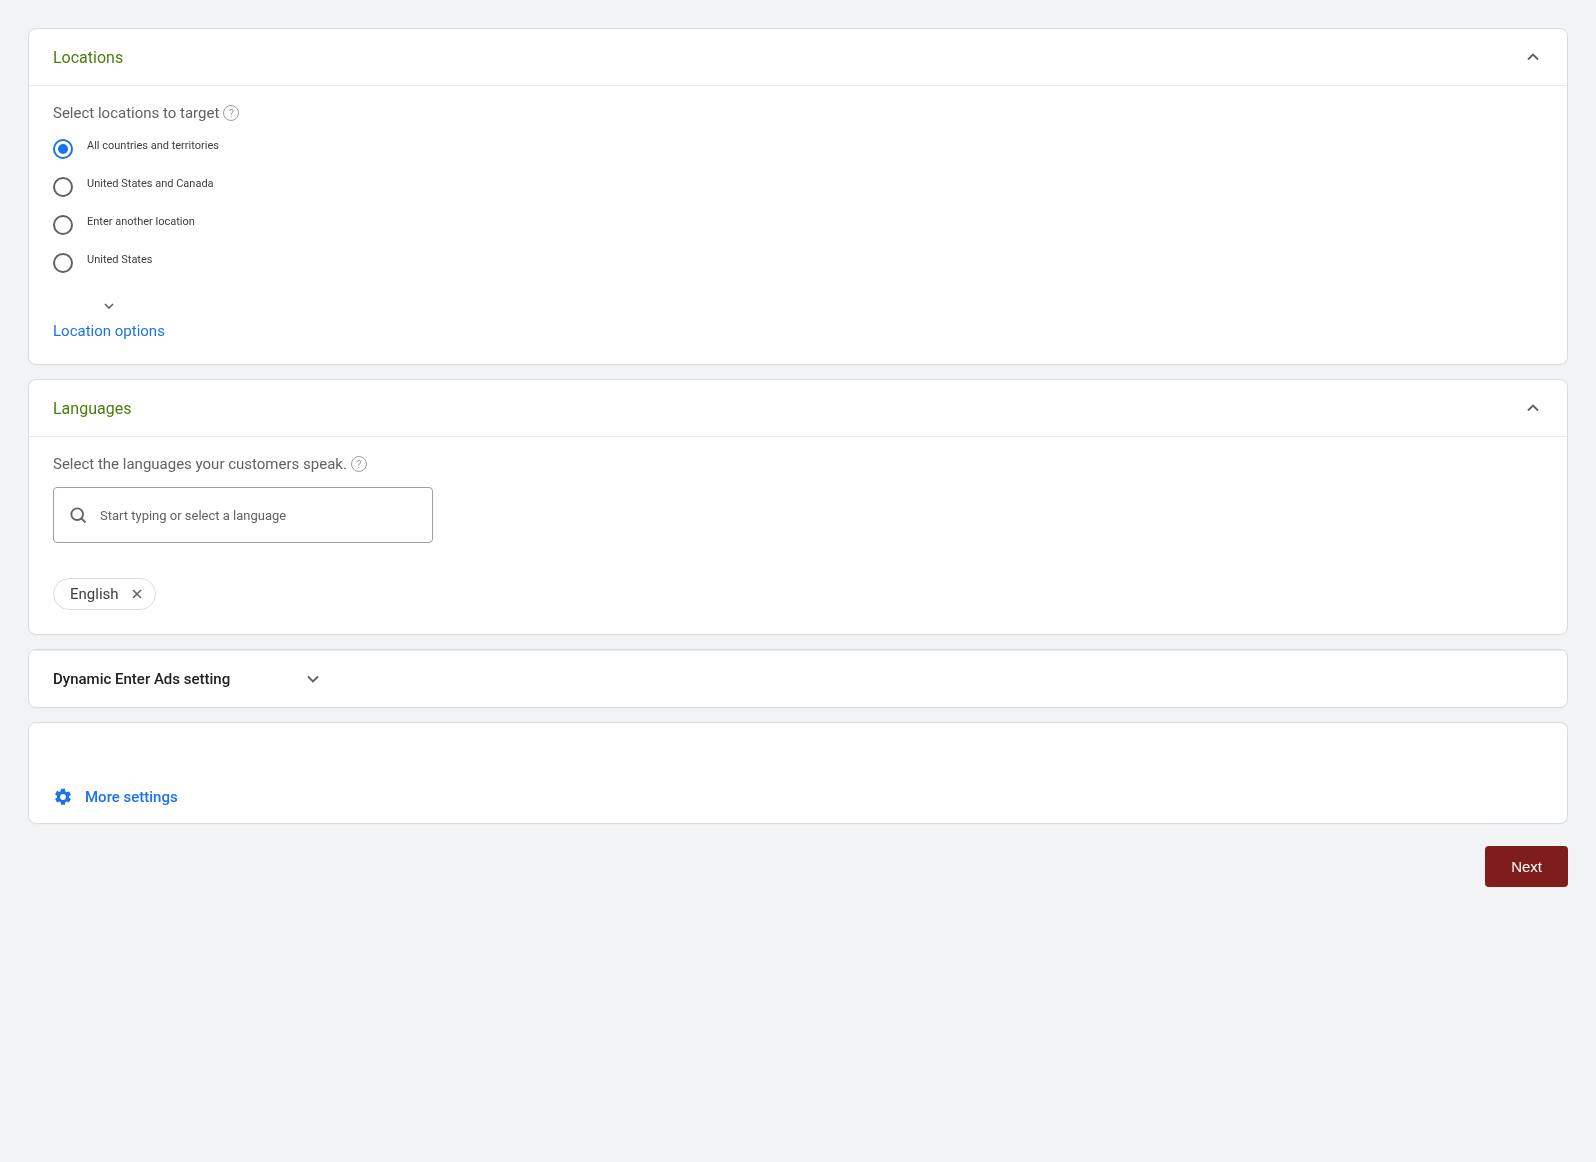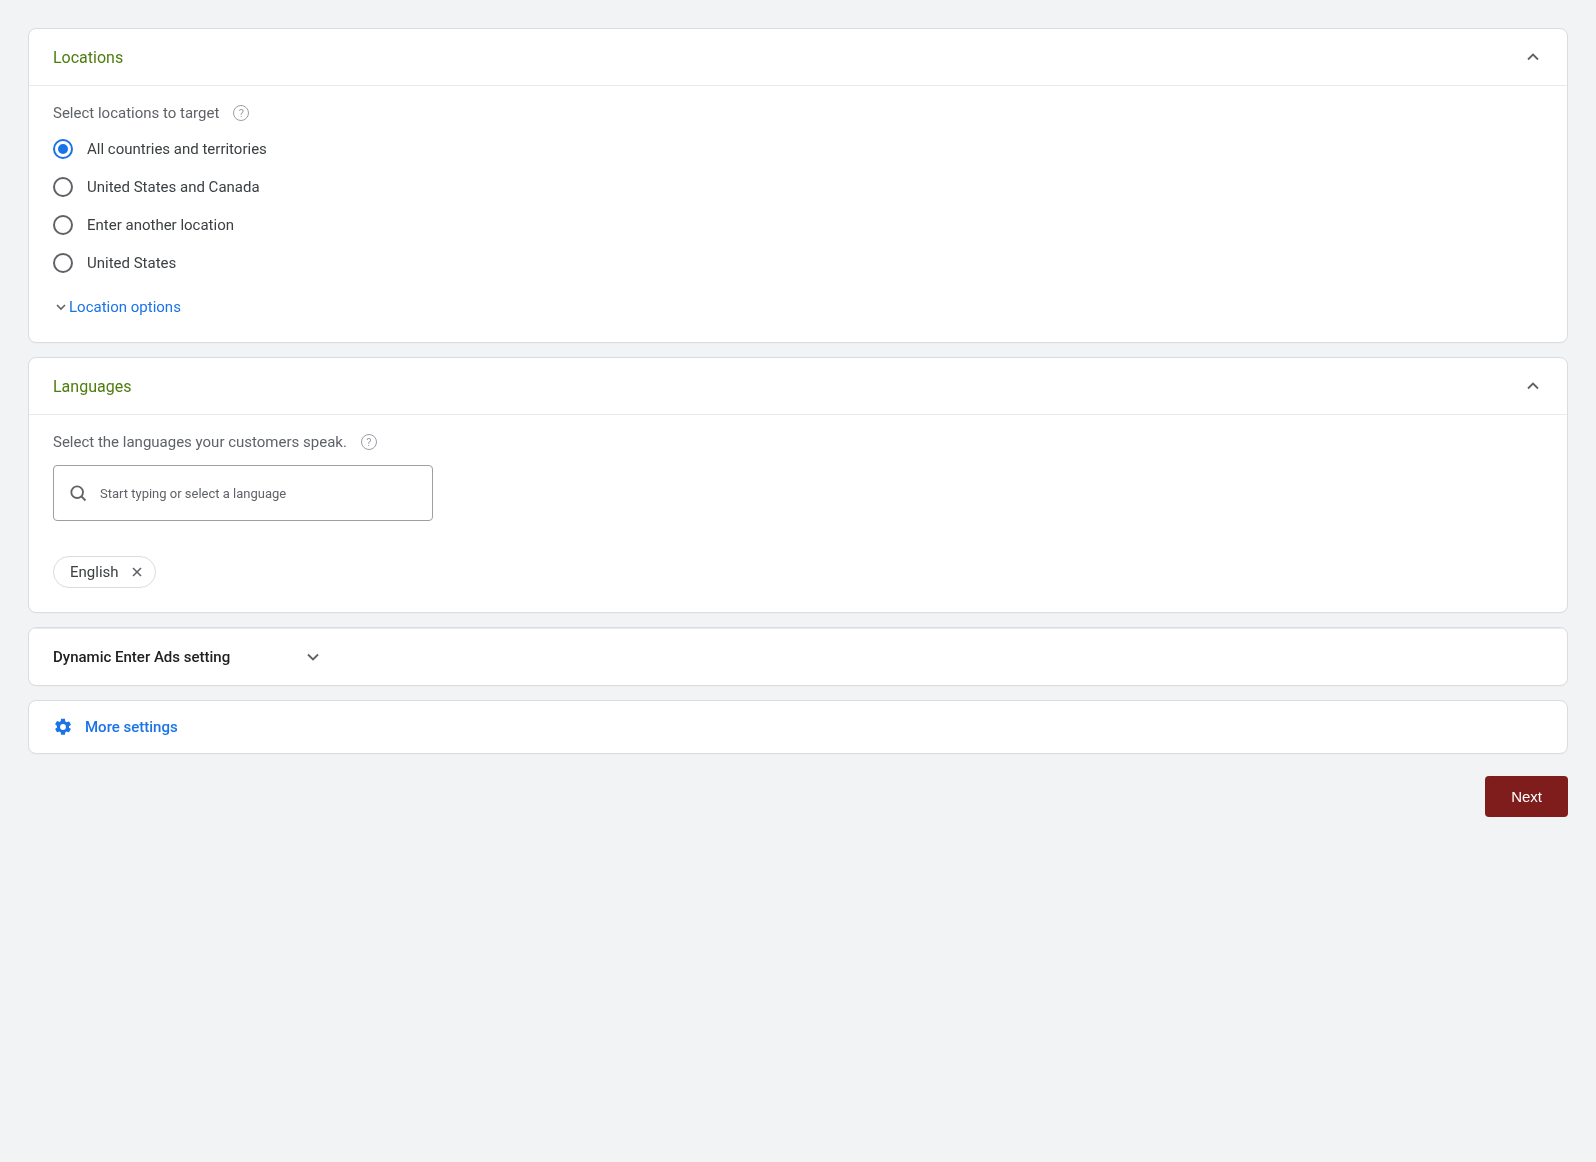--- a/index.html
+++ b/index.html
@@ -40,42 +40,42 @@
   }
   .card-body {
     border-top: 1px solid #e8eaed;
     padding: 18px 24px 24px 24px;
   }
   .body-label {
     font-size: 15px;
     color: #5f6368;
     display: inline-flex;
     align-items: center;
-    gap: 14px;
+    gap: 4px;
     margin-bottom: 14px;
   }
   .help-icon {
     width: 16px;
     height: 16px;
     border: 1.3px solid #9aa0a6;
     border-radius: 50%;
     display: inline-flex;
     align-items: center;
     justify-content: center;
     font-size: 11px;
     color: #9aa0a6;
     line-height: 1;
     cursor: default;
   }
   .radio-group { display: flex; flex-direction: column; gap: 12px; margin-bottom:18px; }
   .radio-row {
     display: flex;
-    align-items: center;
+    align-items: flex-start;
     gap: 14px;
-    font-size: 15px;
+    font-size: 11px;
     color: #3c4043;
     cursor: pointer;
     padding: 3px 0;
   }
   .radio {
     width: 20px; height: 20px;
     border: 2px solid #5f6368;
     border-radius: 50%;
     display: flex; align-items: center; justify-content: center;
     flex-shrink: 0;
@@ -85,24 +85,26 @@
   }
   .radio.checked::after {
     content: "";
     width: 10px; height: 10px;
     background: #1a73e8;
     border-radius: 50%;
   }
   .expand-link {
     display: inline-flex;
     align-items: center;
+    gap: 8px;
     color: #1a73e8;
     font-size: 15px;
     cursor: pointer;
     padding-top: 4px;
+    flex-direction: column;
   }
   .expand-link .chev-sm { color: #5f6368; }
   .search-box {
     width: 380px;
     height: 56px;
     border: 1px solid #9aa0a6;
     border-radius: 4px;
     display: flex;
     align-items: center;
     padding: 0 14px;
@@ -279,21 +281,21 @@
       <span class="chev">
         <svg width="20" height="20" viewBox="0 0 24 24" fill="none" stroke="#5f6368" stroke-width="2.2">
             <polyline points="6 9 12 15 18 9"></polyline>
           </svg>
       </span>
     </div>
   </div>
 </div>
 
 <div class="card">
-  <div class="collapsed-row" style="padding:16px 24px;">
+  <div class="collapsed-row" style="padding:16px 24px;margin-top:48px;">
     <div class="more-settings">
       <span>
         <svg width="20" height="20" viewBox="0 0 24 24" fill="#1a73e8">
             <path d="M19.14,12.94a7.14,7.14,0,0,0,.05-.94,7.14,7.14,0,0,0-.05-.94l2.03-1.58a.5.5,0,0,0,.12-.64l-1.92-3.32a.5.5,0,0,0-.61-.22l-2.39.96a7.03,7.03,0,0,0-1.62-.94l-.36-2.54A.5.5,0,0,0,13.9,2h-3.8a.5.5,0,0,0-.49.42L9.25,4.96a7.03,7.03,0,0,0-1.62.94l-2.39-.96a.5.5,0,0,0-.61.22L2.71,8.48a.5.5,0,0,0,.12.64l2.03,1.58a7.14,7.14,0,0,0-.05.94,7.14,7.14,0,0,0,.05.94L2.83,14.16a.5.5,0,0,0-.12.64l1.92,3.32a.5.5,0,0,0,.61.22l2.39-.96a7.03,7.03,0,0,0,1.62.94l.36,2.54a.5.5,0,0,0,.49.42h3.8a.5.5,0,0,0,.49-.42l.36-2.54a7.03,7.03,0,0,0,1.62-.94l2.39.96a.5.5,0,0,0,.61-.22l1.92-3.32a.5.5,0,0,0-.12-.64ZM12,15.5A3.5,3.5,0,1,1,15.5,12,3.5,3.5,0,0,1,12,15.5Z"></path>
           </svg>
       </span>
       <span>More settings</span>
     </div>
   </div>
 </div>

